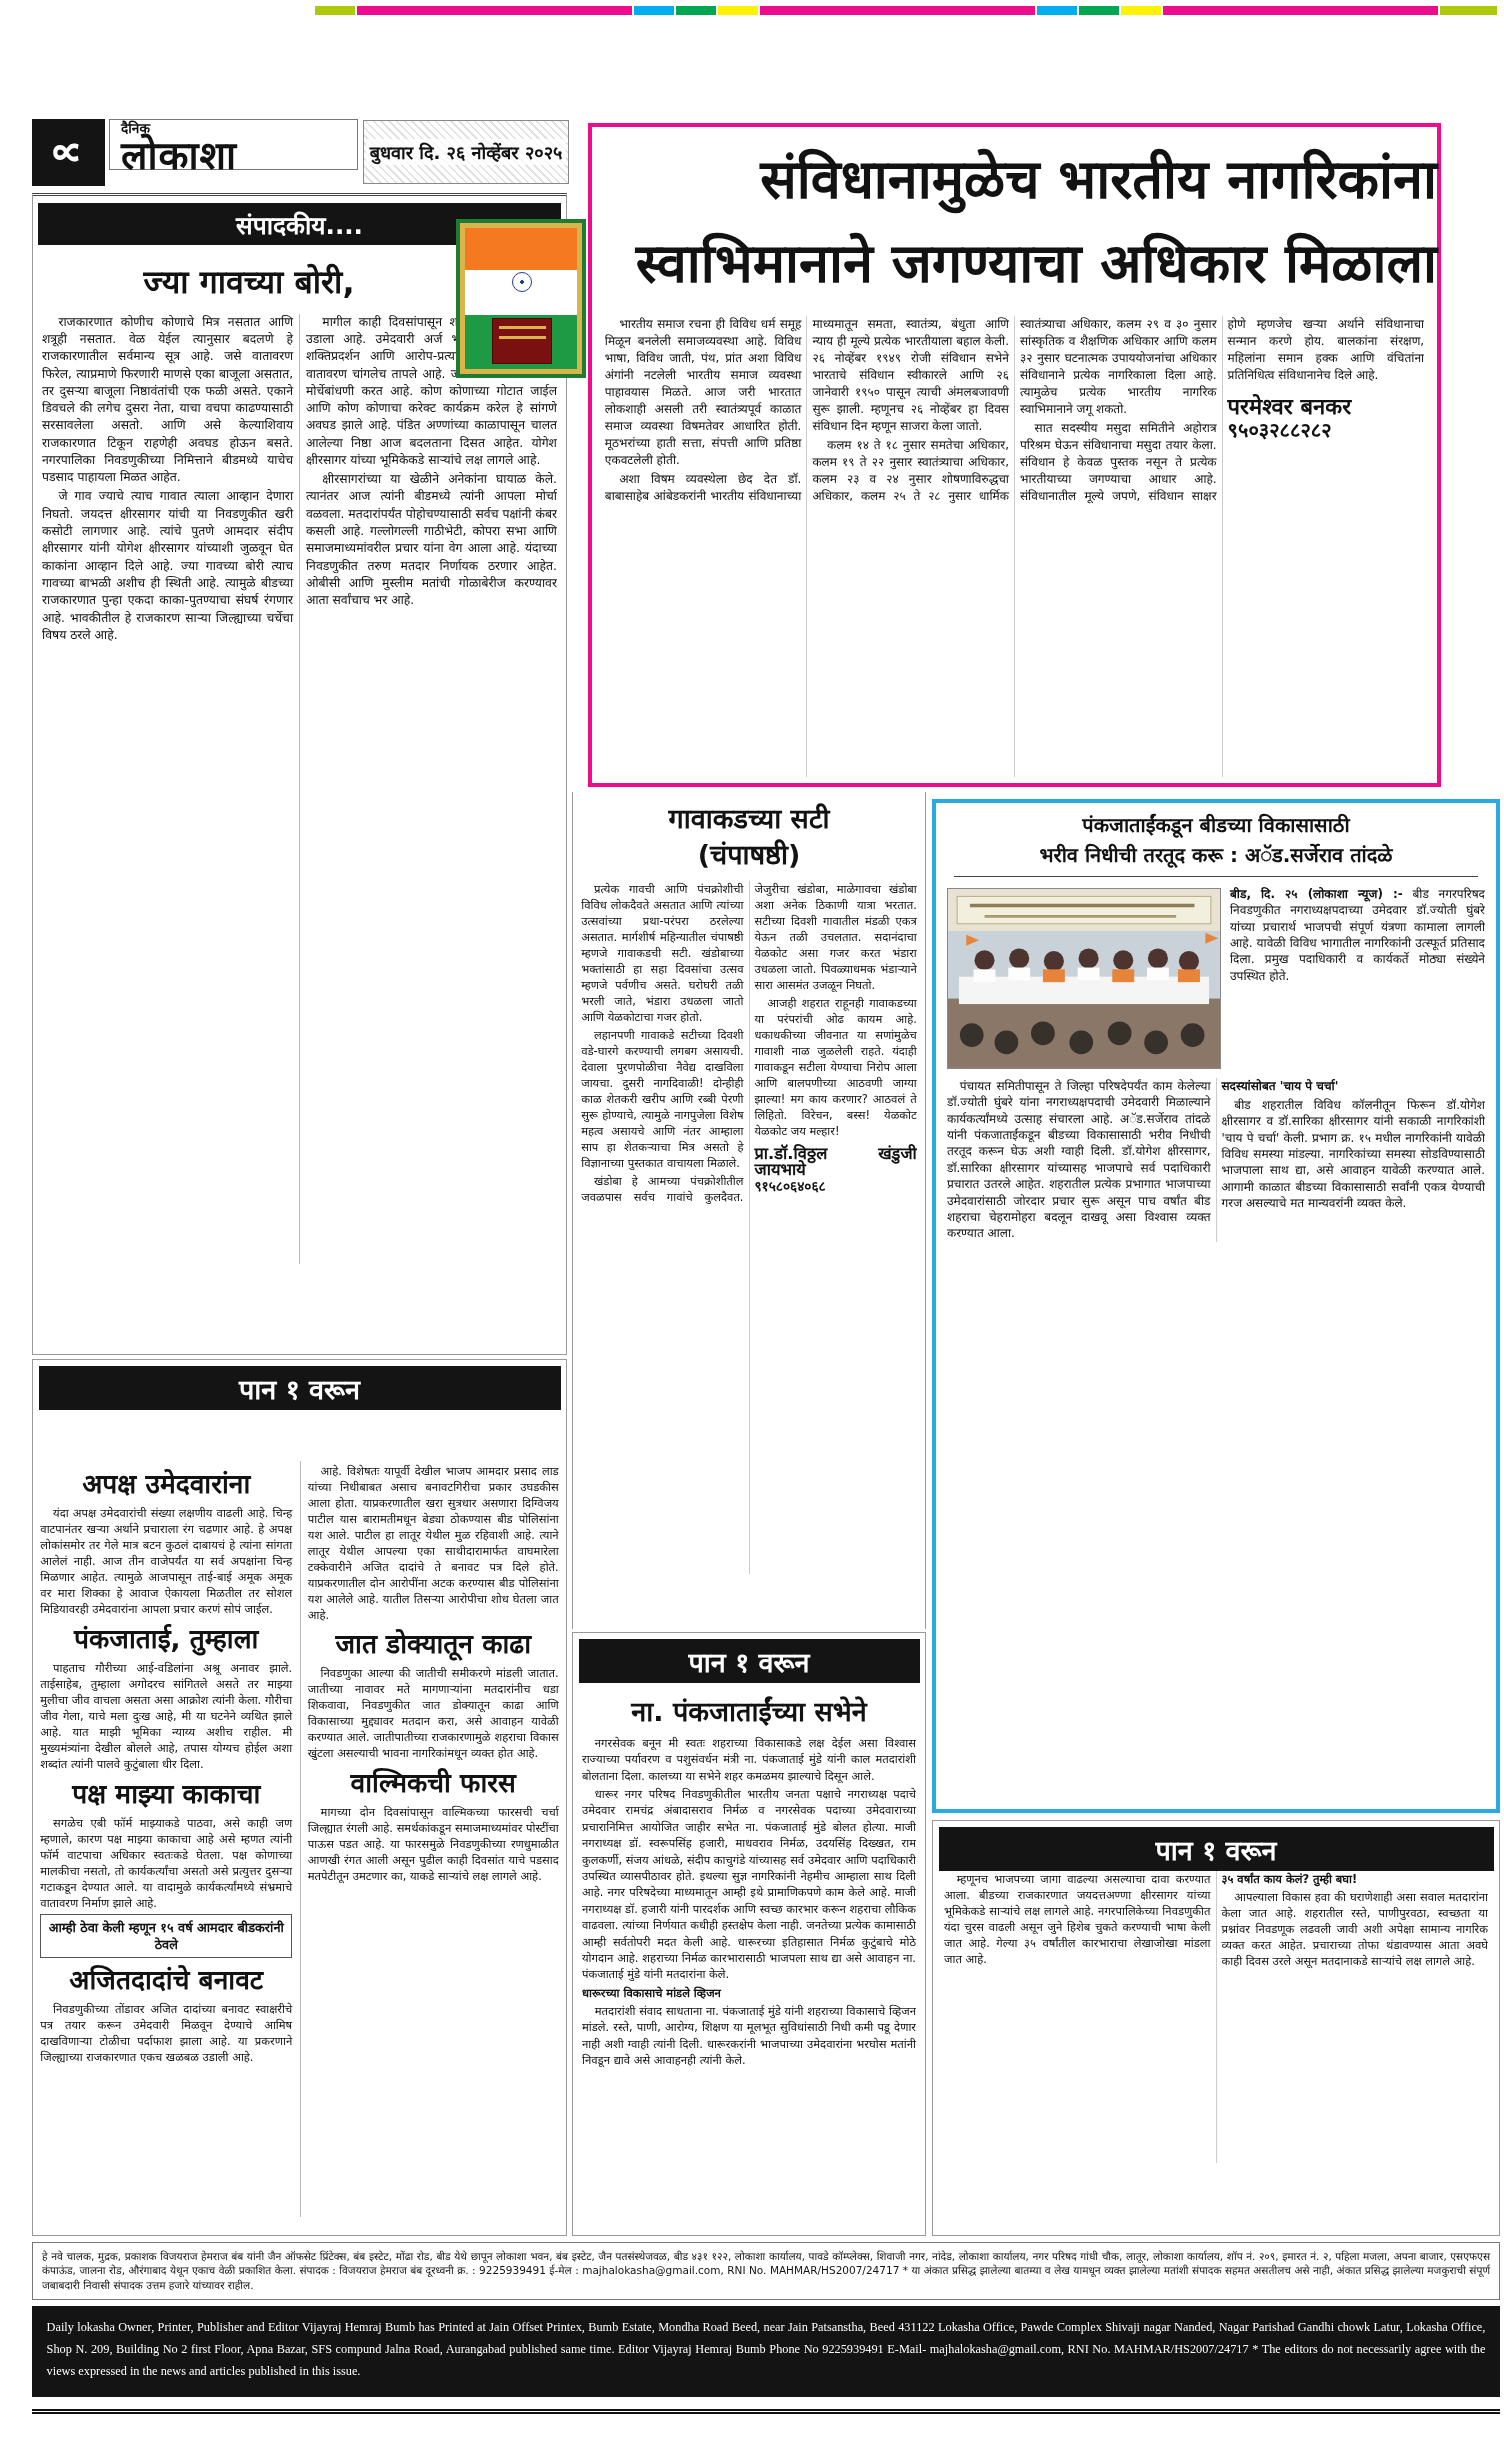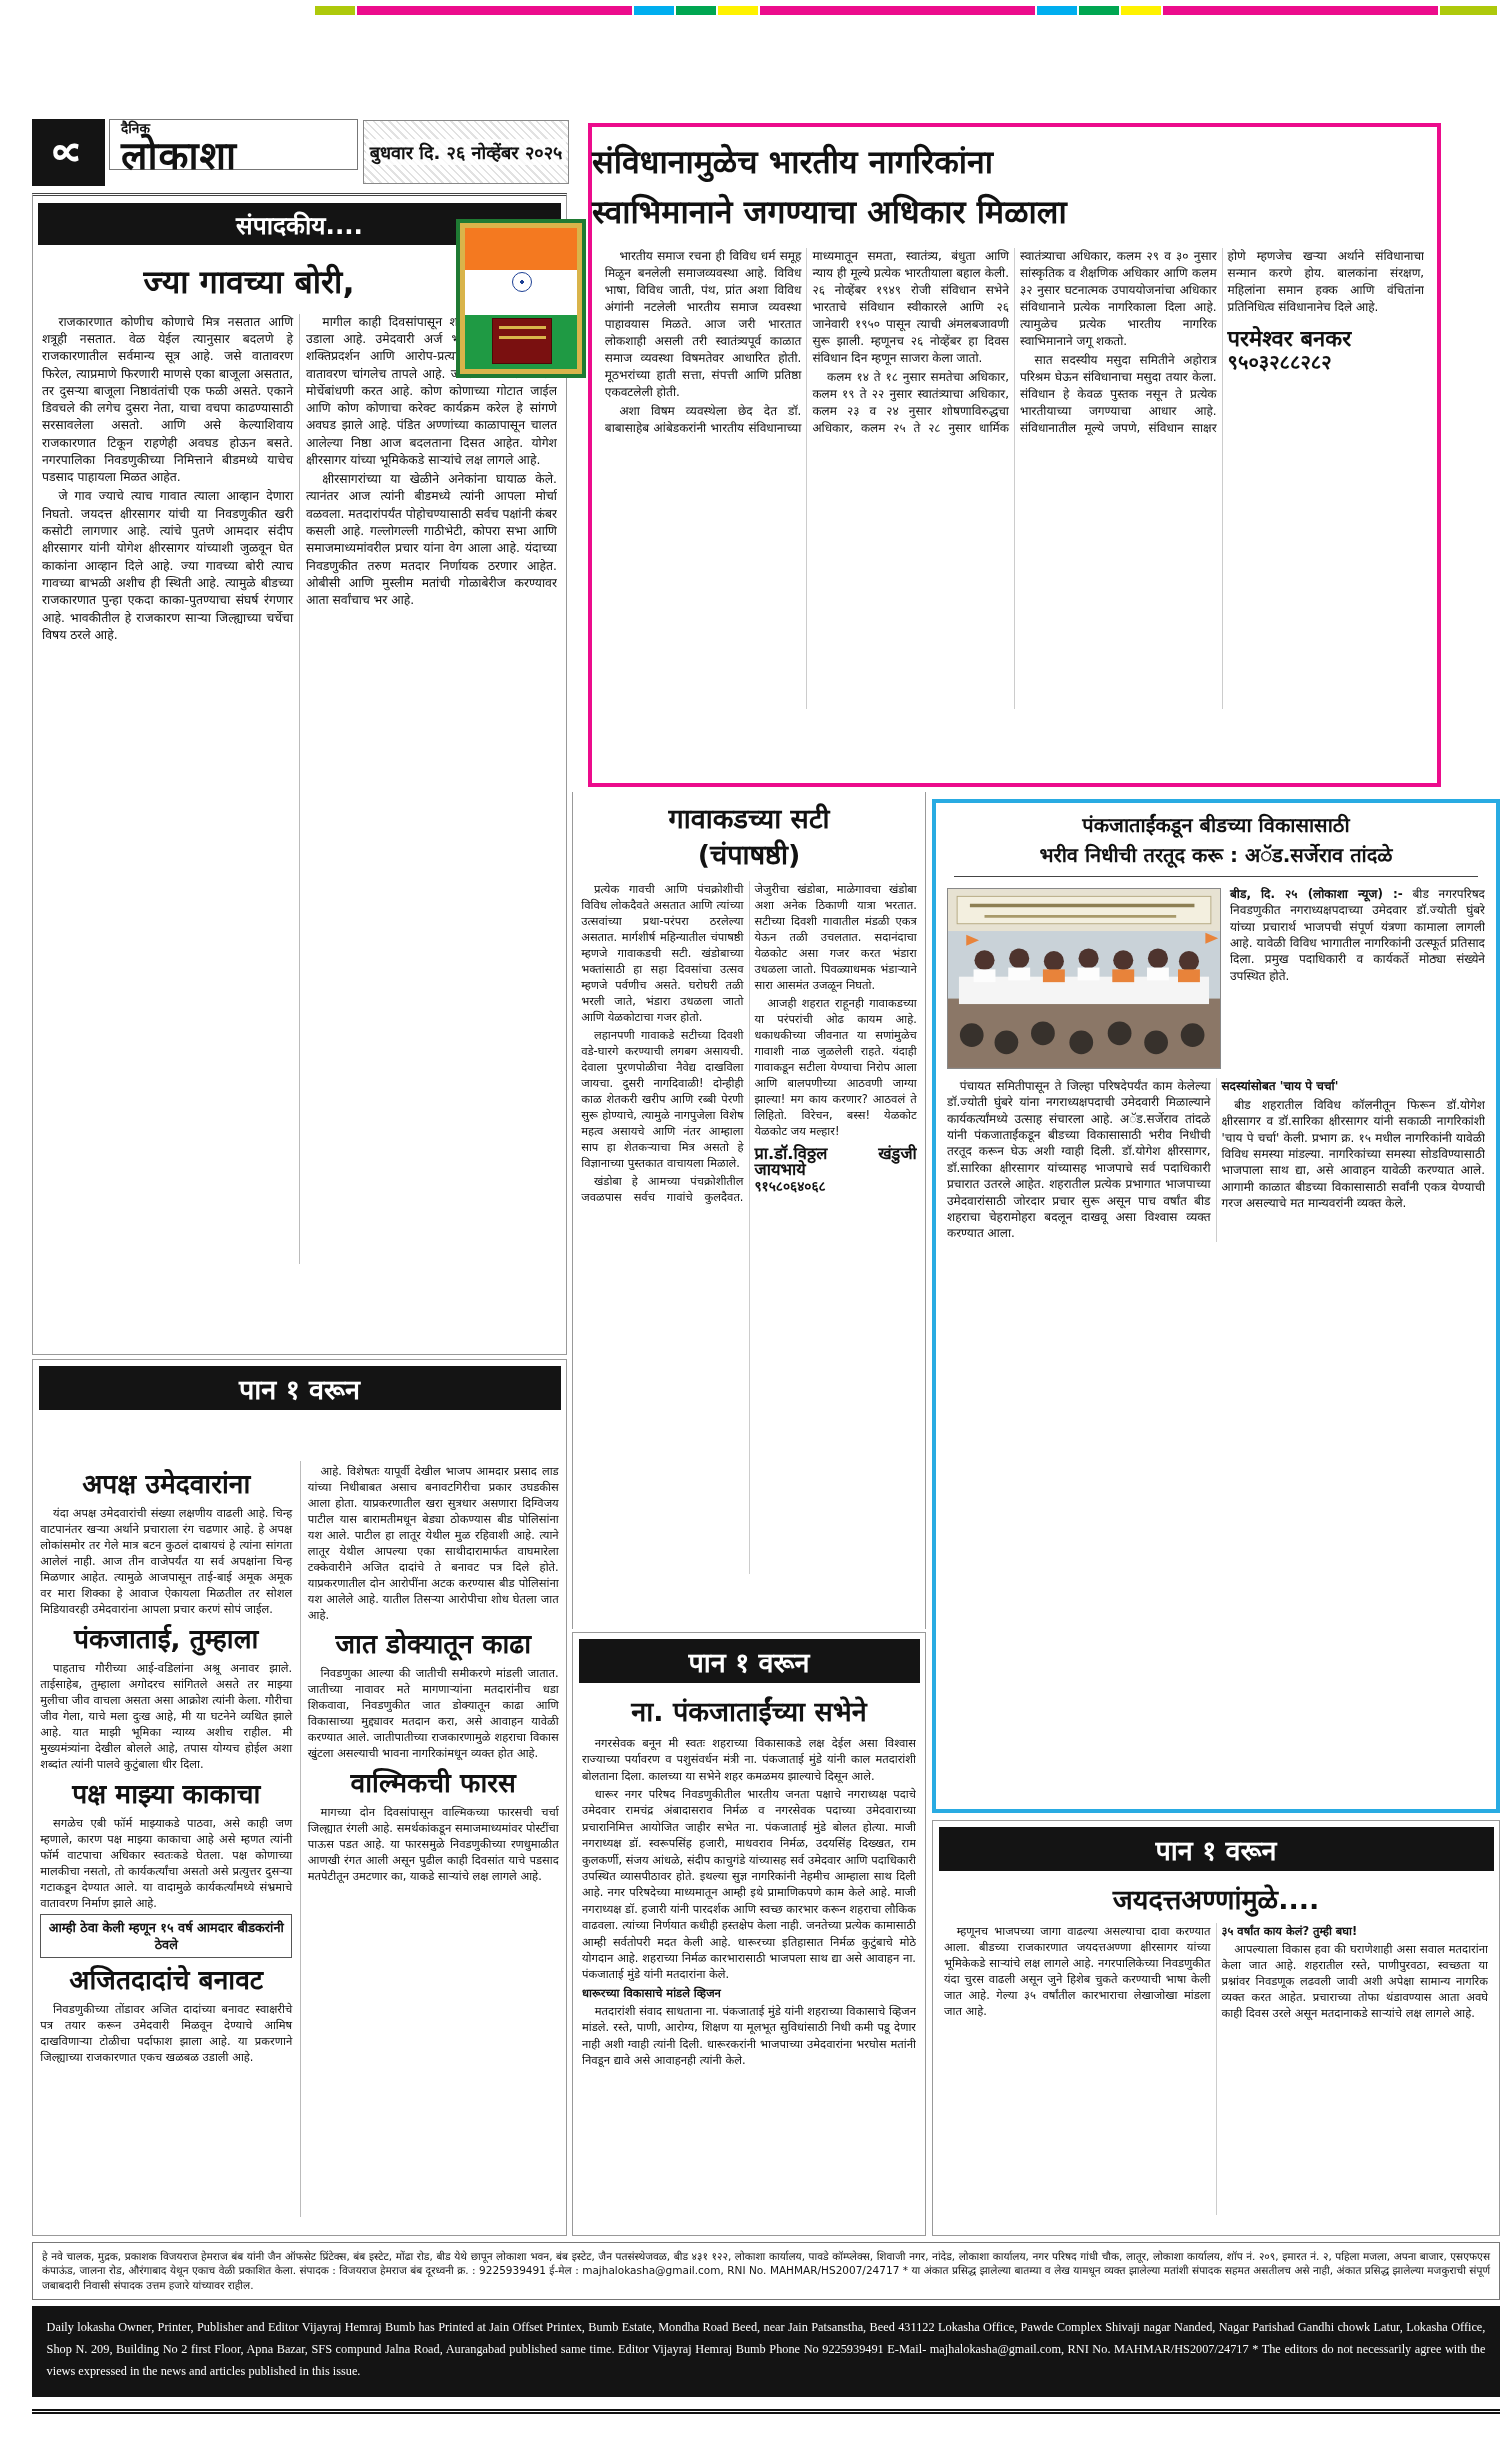--- a/index.html
+++ b/index.html
@@ -41,21 +41,21 @@
       background:linear-gradient(180deg,#f47920 0 30%,#ffffff 30% 62%,#1f9a44 62% 100%);}
   .chakra{position:absolute;left:50%;top:38%;width:18px;height:18px;margin:-9px 0 0 -9px;
           border:1.8px solid #1c3f94;border-radius:50%;background:radial-gradient(#1c3f94 15%,transparent 16%);}
   .book{position:absolute;left:50%;bottom:5.5px;width:58px;height:44px;margin-left:-29px;
         background:#7a1010;border:1.8px solid #4d0808;}
   .book i{display:block;margin:7.3px 5.5px 0 5.5px;height:2.7px;background:#d9b44a;}
 
   
   .pink-box{left:588px;top:123px;width:853px;height:664px;border:4.6px solid #ec0c8c;
             box-sizing:border-box;background:#fff;}
-  .pink-head{text-align:left;font-size:32px;font-weight:bold;line-height:1.55;margin-top:11px;}
+  .pink-head{text-align:right;font-size:54px;font-weight:bold;line-height:1.55;margin-top:11px;}
   .pink-body{margin:11px 12.8px 0 12.8px;height:461px;overflow:hidden;columns:4;column-gap:11px;
              column-rule:0.9px solid #ccc;font-size:12px;line-height:17px;text-align:justify;}
   .pink-body p{margin:0 0 1.8px 0;text-indent:14.6px;}
   .byline{break-inside:avoid;margin-top:9px;}
   .byline .nm{font-size:22px;font-weight:bold;line-height:1.3;}
   .byline .ph{font-size:20px;font-weight:bold;}
 
   
   .sati{left:572px;top:792px;width:354px;height:837px;border-left:0.9px solid #999;
         border-right:0.9px solid #999;box-sizing:border-box;padding:0 8.2px;}
@@ -268,21 +268,20 @@
       <div class="two-col">
         <p>पंचायत समितीपासून ते जिल्हा परिषदेपर्यंत काम केलेल्या डॉ.ज्योती घुंबरे यांना नगराध्यक्षपदाची उमेदवारी मिळाल्याने कार्यकर्त्यांमध्ये उत्साह संचारला आहे. अॅड.सर्जेराव तांदळे यांनी पंकजाताईंकडून बीडच्या विकासासाठी भरीव निधीची तरतूद करून घेऊ अशी ग्वाही दिली. डॉ.योगेश क्षीरसागर, डॉ.सारिका क्षीरसागर यांच्यासह भाजपाचे सर्व पदाधिकारी प्रचारात उतरले आहेत. शहरातील प्रत्येक प्रभागात भाजपाच्या उमेदवारांसाठी जोरदार प्रचार सुरू असून पाच वर्षांत बीड शहराचा चेहरामोहरा बदलून दाखवू असा विश्वास व्यक्त करण्यात आला.</p>
         <p class="inline-head">सदस्यांसोबत 'चाय पे चर्चा'</p>
         <p>बीड शहरातील विविध कॉलनीतून फिरून डॉ.योगेश क्षीरसागर व डॉ.सारिका क्षीरसागर यांनी सकाळी नागरिकांशी 'चाय पे चर्चा' केली. प्रभाग क्र. १५ मधील नागरिकांनी यावेळी विविध समस्या मांडल्या. नागरिकांच्या समस्या सोडविण्यासाठी भाजपाला साथ द्या, असे आवाहन यावेळी करण्यात आले. आगामी काळात बीडच्या विकासासाठी सर्वांनी एकत्र येण्याची गरज असल्याचे मत मान्यवरांनी व्यक्त केले.</p>
       </div>
     </div>
   </div>
 
   <div class="abs cont right-cont">
     <div class="cont-bar">पान १ वरून</div>
-    <div class="cont-head">जयदत्तअण्णांमुळे....</div>
     <div class="rc-body">
       <p>म्हणूनच भाजपच्या जागा वाढल्या असल्याचा दावा करण्यात आला. बीडच्या राजकारणात जयदत्तअण्णा क्षीरसागर यांच्या भूमिकेकडे साऱ्यांचे लक्ष लागले आहे. नगरपालिकेच्या निवडणुकीत यंदा चुरस वाढली असून जुने हिशेब चुकते करण्याची भाषा केली जात आहे. गेल्या ३५ वर्षांतील कारभाराचा लेखाजोखा मांडला जात आहे.</p>
       <p class="inline-head">३५ वर्षांत काय केलं? तुम्ही बघा!</p>
       <p>आपल्याला विकास हवा की घराणेशाही असा सवाल मतदारांना केला जात आहे. शहरातील रस्ते, पाणीपुरवठा, स्वच्छता या प्रश्नांवर निवडणूक लढवली जावी अशी अपेक्षा सामान्य नागरिक व्यक्त करत आहेत. प्रचाराच्या तोफा थंडावण्यास आता अवघे काही दिवस उरले असून मतदानाकडे साऱ्यांचे लक्ष लागले आहे.</p>
     </div>
   </div>
 
   <div class="abs cont bl-cont">
     <div class="cont-bar">पान १ वरून</div>
     <div class="bl-cols">

